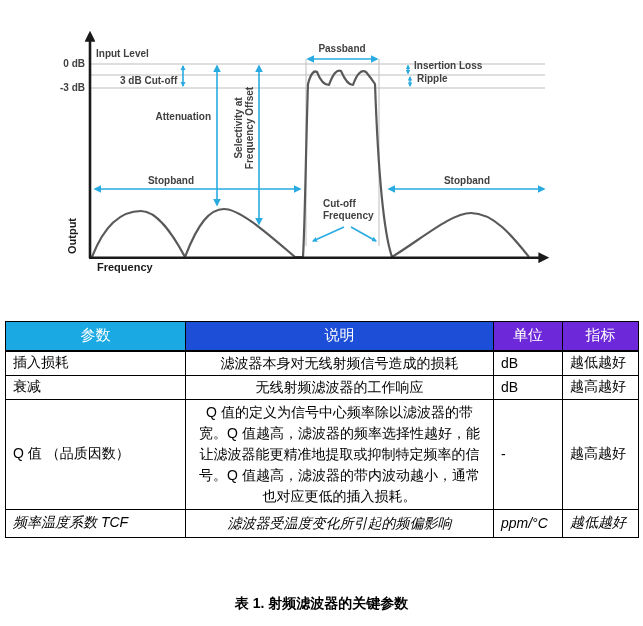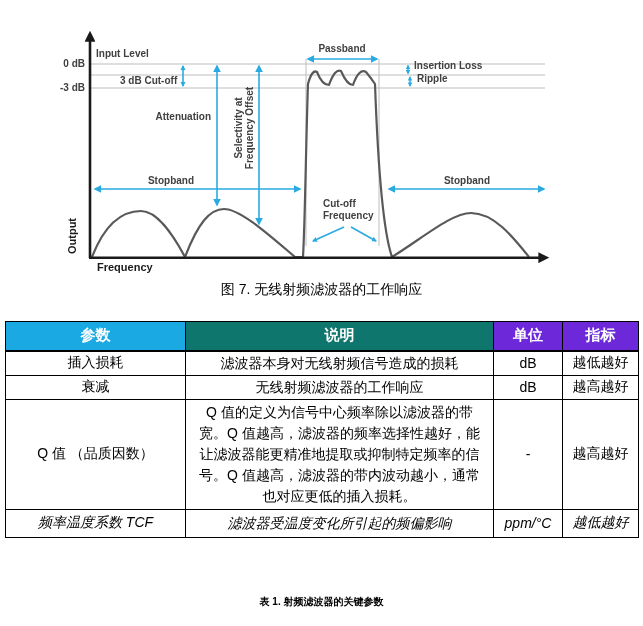--- a/index.html
+++ b/index.html
@@ -3,27 +3,27 @@
 <meta charset="utf-8">
 <style>
   html,body{margin:0;padding:0;background:#fff;}
   #page{position:relative;width:643px;height:626px;background:#fff;overflow:hidden;
         font-family:"Liberation Sans",sans-serif;}
   #diagram{position:absolute;left:0;top:0;}
   .fig-caption{position:absolute;left:0;top:281px;width:643px;text-align:center;
 ate
         font-weight:bold;font-size:14px;color:#000;}
   .tbl-caption{position:absolute;left:0;top:595px;width:643px;text-align:center;
-        font-weight:bold;font-size:10px;color:#000;}
+        font-weight:bold;font-size:14px;color:#000;}
   table.params{position:absolute;left:5px;top:321px;width:633px;border-collapse:collapse;
         table-layout:fixed;font-size:14px;color:#000;}
   table.params th,table.params td{border:1px solid #000;padding:1px 7px;overflow:hidden;}
-  table.params th{color:#fff;font-weight:bold;font-size:15px;text-align:center;padding:2px 4px;}
+  table.params th{color:#fff;font-weight:normal;font-size:15px;text-align:center;padding:2px 4px;}
   table.params td{background:#fff;vertical-align:middle;}
-  td.c{text-align:center;}
+  td.c{text-align:left;}
   td.desc{text-align:center;line-height:21px;}
   tr.hdr{height:29px;}
   tr.r0{height:24px;} tr.r1{height:21px;margin-top:36px;} tr.r2{height:110px;}
   tr.r3{height:42px;} tr.r4{height:28px;font-style:italic;}
   svg text{font-family:"Liberation Sans",sans-serif;}
   .dlab{font-weight:bold;font-size:10px;fill:#414042;}
   .axlab{font-weight:bold;font-size:11px;fill:#1a1a1a;}
 </style>
 </head>
 <body>
@@ -85,33 +85,32 @@
     <text class="dlab" x="414" y="69">Insertion Loss</text>
     <text class="dlab" x="417" y="82">Ripple</text>
     <text class="dlab" x="171" y="184" text-anchor="middle">Stopband</text>
     <text class="dlab" x="467" y="184" text-anchor="middle">Stopband</text>
     <text class="dlab" x="323" y="207">Cut-off</text>
     <text class="dlab" x="323" y="219">Frequency</text>
     <text class="axlab" x="76" y="236" text-anchor="middle" transform="rotate(-90 76 236)">Output</text>
     <text class="axlab" x="97" y="271">Frequency</text>
   </svg>
 
-  <div class="fig-caption">图 7. 无线射频滤波器的工作响应</div>
 
   <table class="params">
     <colgroup>
       <col style="width:180px">
         <col style="width:308px">
         <col style="width:69px">
         <col style="width:76px">
     </colgroup>
     <thead>
       <tr class="hdr">
         <th style="background:#1BA9E3;border-bottom-width:2px">参数</th>
-        <th style="background:#0f766e;border-bottom-width:2px">说明</th>
+        <th style="background:#1d4ed8;border-bottom-width:2px">说明</th>
         <th style="background:#6d28d9;border-bottom-width:2px">单位</th>
         <th style="background:#6d28d9;border-bottom-width:2px">指标</th>
       </tr>
     </thead>
     <tbody>
       <tr class="r0">
         <td class="c">插入损耗</td>
         <td class="desc">滤波器本身对无线射频信号造成的损耗</td>
         <td class="c">dB</td>
         <td class="c">越低越好</td>

